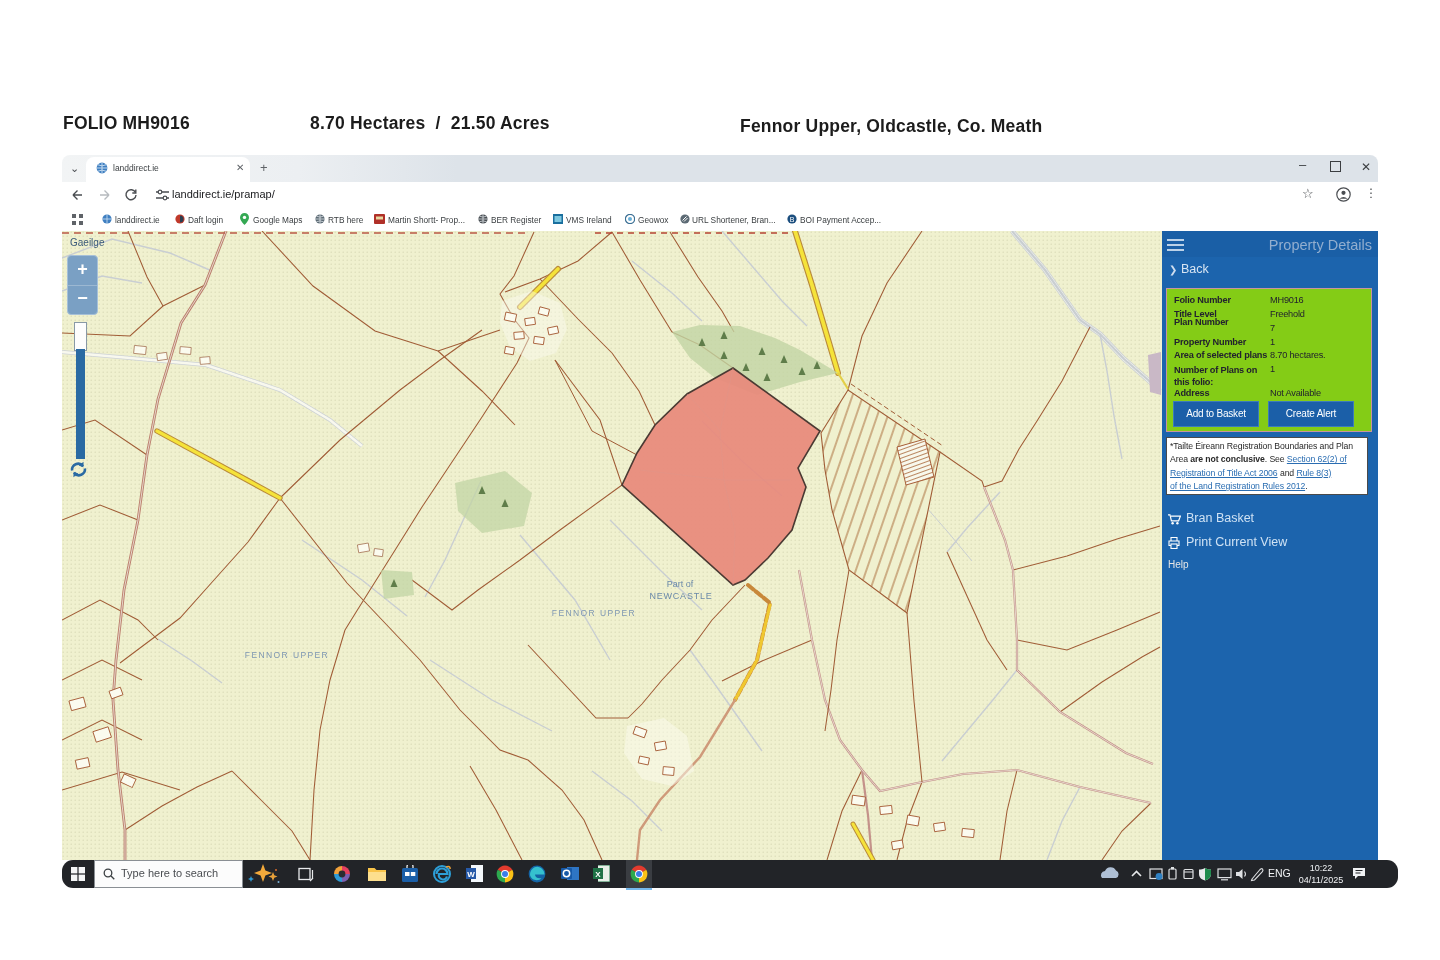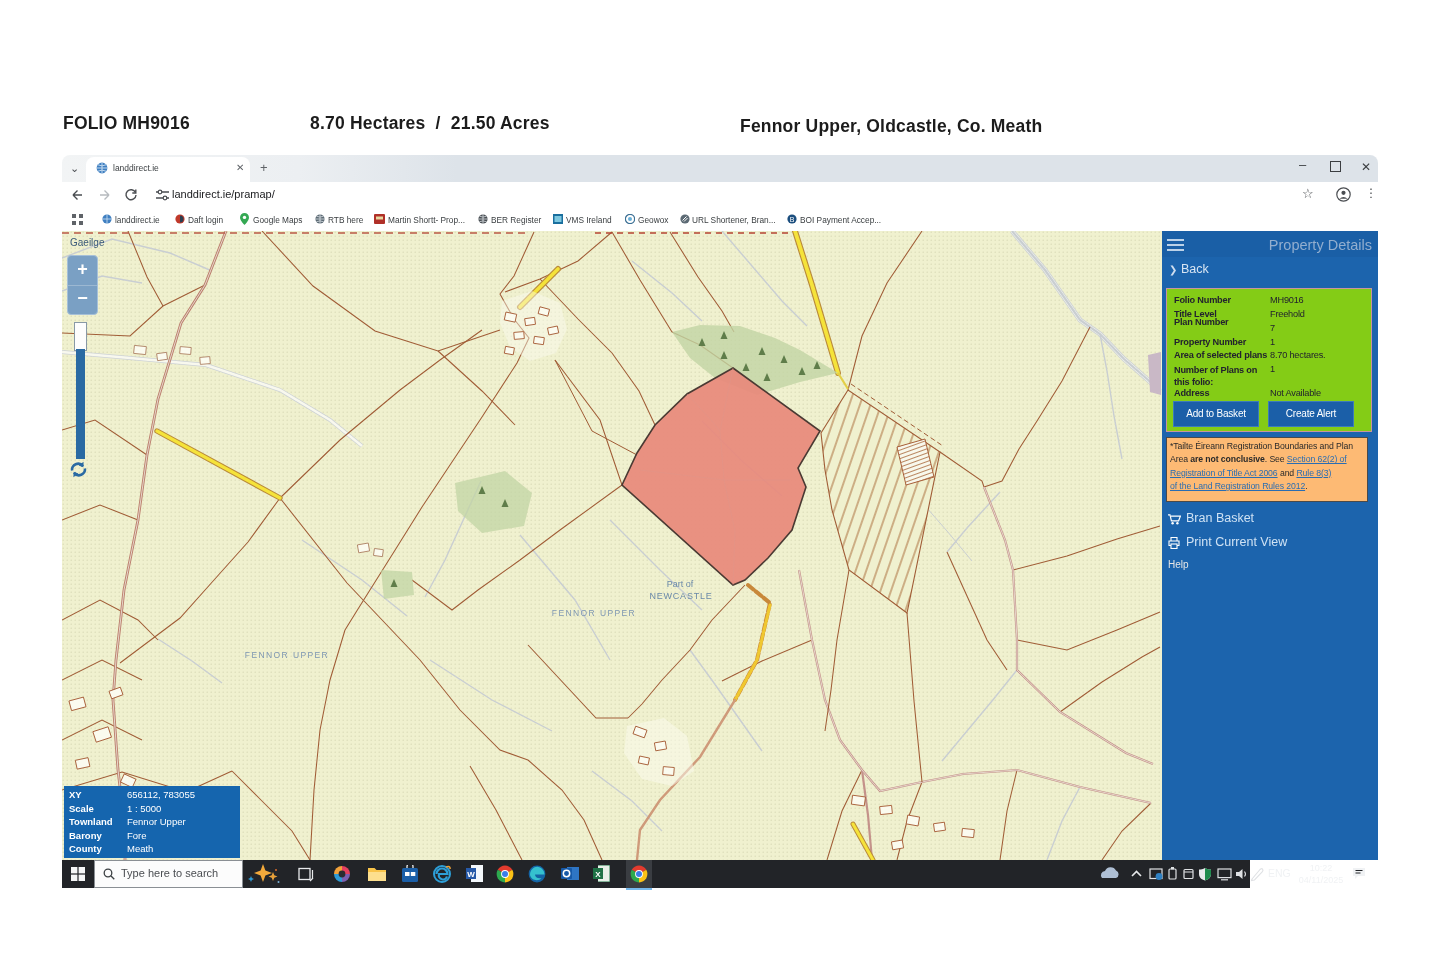--- a/index.html
+++ b/index.html
@@ -355,21 +355,21 @@
         <div class="abs" style="left:7px;top:61px;font-weight:bold;">Area of selected plans</div>
           <div class="abs" style="left:103px;top:61px;">8.70 hectares.</div>
         <div class="abs" style="left:7px;top:75px;font-weight:bold;line-height:12px;">Number of Plans on<br>this folio:</div>
           <div class="abs" style="left:103px;top:75px;">1</div>
         <div class="abs" style="left:7px;top:99px;font-weight:bold;">Address</div>
           <div class="abs" style="left:103px;top:99px;">Not Available</div>
         <div class="abs" style="left:6px;top:112px;width:84px;height:24px;background:#1b5fa8;border:1px solid #3d7cba;color:#fff;font-size:10px;text-align:center;line-height:24px;">Add to Basket</div>
         <div class="abs" style="left:101px;top:112px;width:84px;height:24px;background:#1b5fa8;border:1px solid #3d7cba;color:#fff;font-size:10px;text-align:center;line-height:24px;">Create Alert</div>
       </div>
 
-      <div class="abs" style="left:4px;top:206px;width:202px;height:65px;background:#fdba74;border:1.5px solid #4a4a4a;font-size:8.7px;line-height:13.4px;color:#2a2a2a;padding:2px 3px;letter-spacing:-0.1px;box-sizing:border-box;">
+      <div class="abs" style="left:4px;top:206px;width:202px;height:58px;background:#ffffff;border:1.5px solid #4a4a4a;font-size:8.7px;line-height:13.4px;color:#2a2a2a;padding:2px 3px;letter-spacing:-0.1px;box-sizing:border-box;">
         <span style="white-space:nowrap;">*Tailte Éireann Registration Boundaries and Plan</span><br>
         <span style="white-space:nowrap;">Area <b>are not conclusive</b>. See <span style="color:#2a6db2;text-decoration:underline;">Section 62(2) of</span></span><br>
         <span style="white-space:nowrap;"><span style="color:#2a6db2;text-decoration:underline;">Registration of Title Act 2006</span> and <span style="color:#2a6db2;text-decoration:underline;">Rule 8(3)</span></span><br>
         <span style="white-space:nowrap;"><span style="color:#2a6db2;text-decoration:underline;">of the Land Registration Rules 2012</span>.</span>
       </div>
 
       <svg class="abs" style="left:6px;top:283px;" width="13" height="11" viewBox="0 0 13 11">
           <path d="M0 .8 H2 L3.4 6.8 H10.6 L12.4 2.2 H3" fill="none" stroke="#fff" stroke-width="1.2"></path>
           <circle cx="4.6" cy="9.3" r="1.2" fill="#fff"></circle>
           <circle cx="9.4" cy="9.3" r="1.2" fill="#fff"></circle>
@@ -390,31 +390,24 @@
     </div>
     <div class="abs" style="left:12px;top:91px;width:11px;height:27px;background:#fdfdfd;border:1px solid #8899a6;"></div>
     <div class="abs" style="left:14px;top:118px;width:9px;height:110px;background:#2a6aa3;"></div>
     <svg class="abs" style="left:7px;top:230px;" width="19" height="17" viewBox="0 0 19 17">
       <path d="M3.2 9.5 A6 5.5 0 0 1 14 5.2" fill="none" stroke="#2a6aa3" stroke-width="2.6"></path>
       <path d="M15.8 7.5 A6 5.5 0 0 1 5 11.8" fill="none" stroke="#2a6aa3" stroke-width="2.6"></path>
       <path d="M14.6 0.8 L14.3 6.2 L9.6 4.4 Z" fill="#2a6aa3"></path>
       <path d="M4.4 16.2 L4.7 10.8 L9.4 12.6 Z" fill="#2a6aa3"></path>
     </svg>
 
-    <div class="abs" style="left:2px;top:555px;width:176px;height:72px;background:#1565ae;color:#fff;font-size:9.5px;line-height:13.6px;padding:2px 0 0 5px;box-sizing:border-box;">
-      <div><b style="display:inline-block;width:58px;">XY</b>656112, 783055</div>
-      <div><b style="display:inline-block;width:58px;">Scale</b>1 : 5000</div>
-      <div><b style="display:inline-block;width:58px;">Townland</b>Fennor Upper</div>
-      <div><b style="display:inline-block;width:58px;">Barony</b>Fore</div>
-      <div><b style="display:inline-block;width:58px;">County</b>Meath</div>
-    </div>
   </div>
 </div>
 
-<div class="abs" id="taskbar" style="left:62px;top:860px;width:1188px;height:28px;background:#222428;">
+<div class="abs" id="taskbar" style="left:62px;top:860px;width:1336px;height:28px;background:#222428;border-radius:11px;">
 
   <svg class="abs" style="left:9px;top:7px;" width="14" height="14" viewBox="0 0 14 14">
     <rect x="0" y="0" width="6.4" height="6.4" fill="#f5f6f7"></rect>
       <rect x="7.6" y="0" width="6.4" height="6.4" fill="#f5f6f7"></rect>
     <rect x="0" y="7.6" width="6.4" height="6.4" fill="#f5f6f7"></rect>
       <rect x="7.6" y="7.6" width="6.4" height="6.4" fill="#f5f6f7"></rect>
   </svg>
 
   <div class="abs" style="left:32px;top:0;width:147px;height:26px;background:#fcfcfc;border:1px solid #8a8f94;">
     <svg class="abs" style="left:8px;top:7px;" width="12" height="12" viewBox="0 0 12 12">

